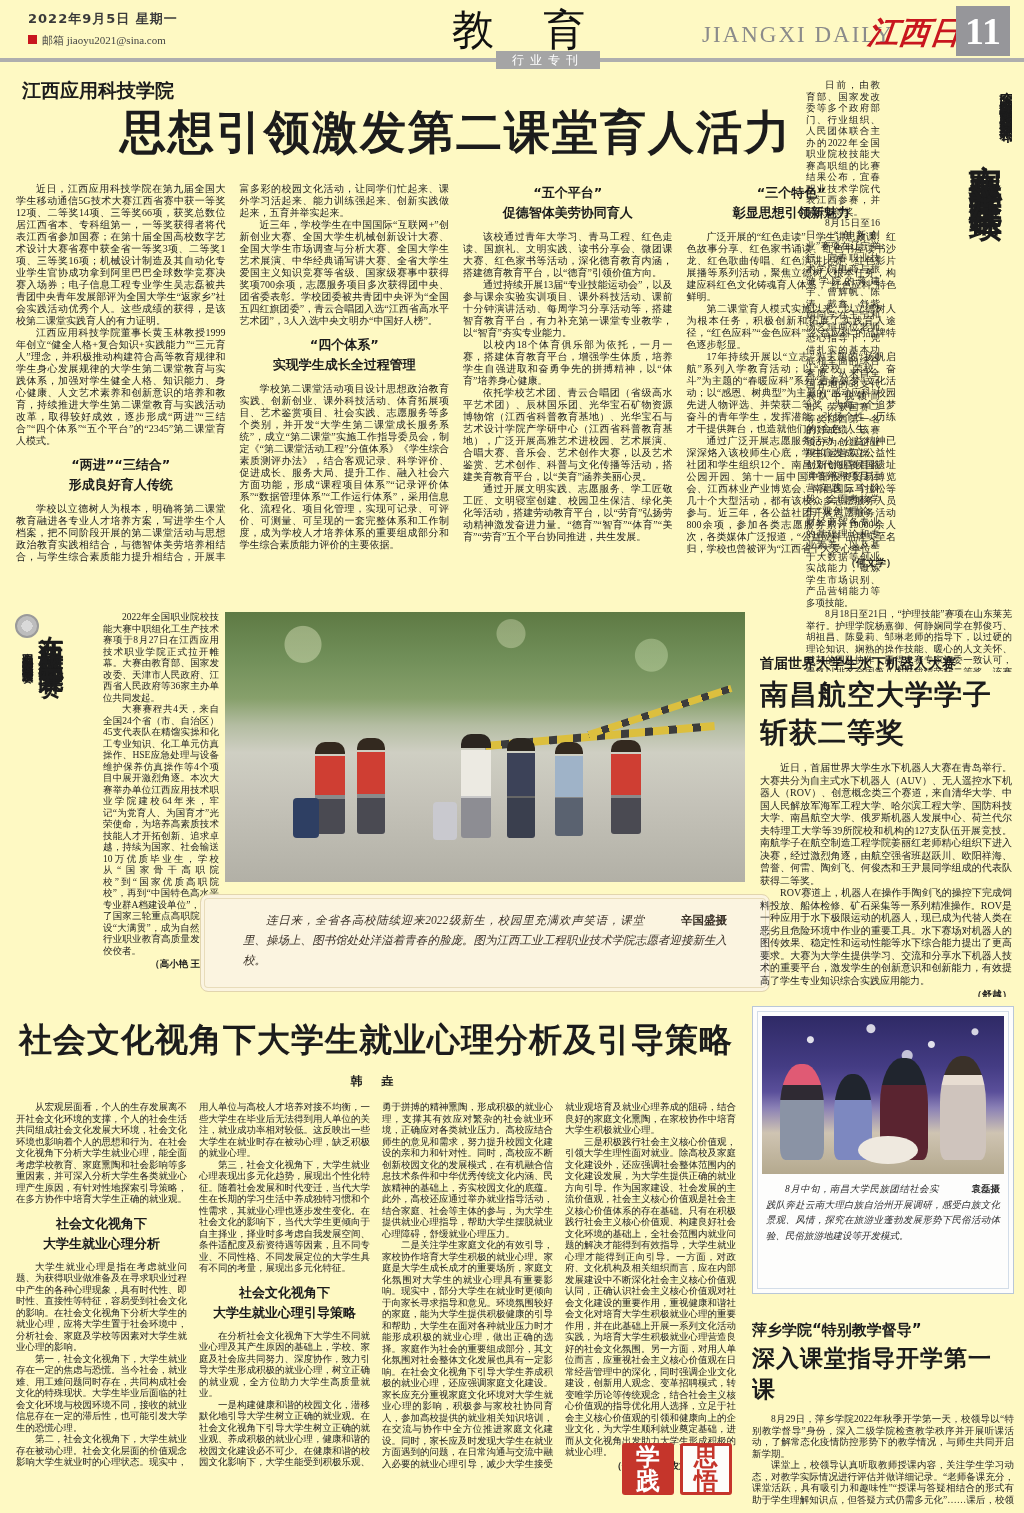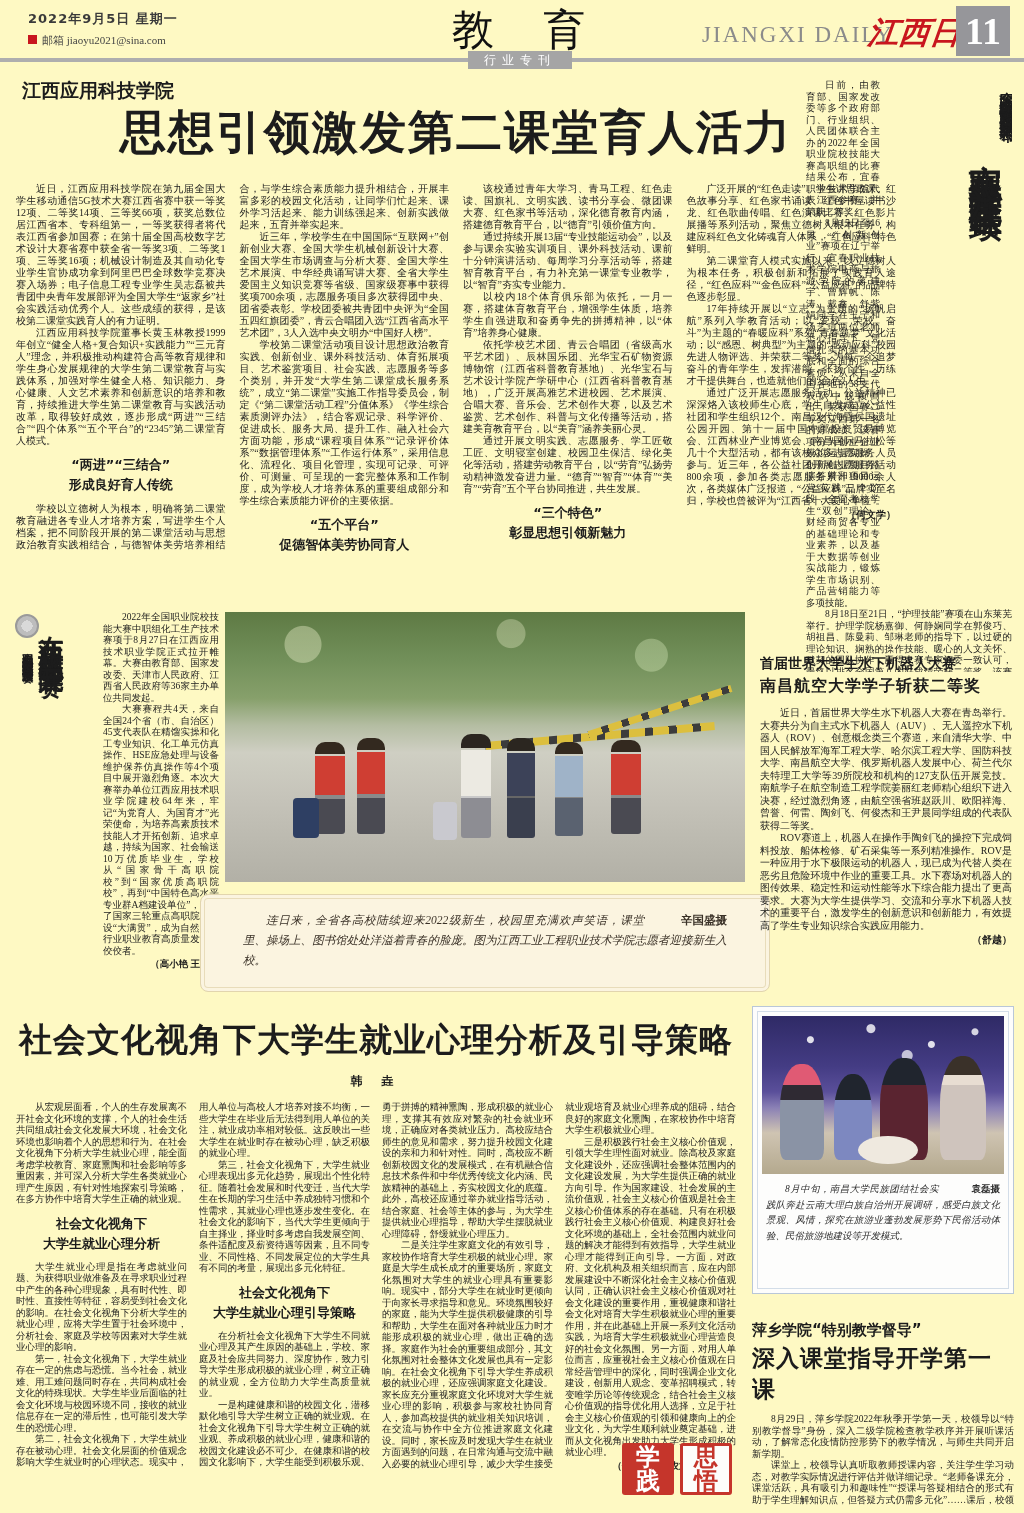--- a/index.html
+++ b/index.html
@@ -7,21 +7,21 @@
         font-family:"Liberation Serif","DejaVu Serif",serif;color:#1c1c1c;overflow:hidden;}
 
   
   .hdr-date{position:absolute;left:28px;top:10px;font-size:13px;font-weight:bold;
             font-family:"DejaVu Sans",sans-serif;color:#3a3a3a;letter-spacing:1px;}
   .hdr-mail{position:absolute;left:28px;top:33px;font-size:11px;color:#444;}
   .red-sq{display:inline-block;width:9px;height:9px;background:#c8161e;margin-right:5px;}
   .hdr-section{position:absolute;left:452px;top:2px;font-size:42px;letter-spacing:18px;
                font-family:"DejaVu Sans",sans-serif;font-weight:400;color:#111;}
   .hdr-rule{position:absolute;left:0;top:58px;width:1024px;height:4px;background:#aeaeae;}
-  .hdr-badge{position:absolute;left:468px;top:51px;width:104px;height:18px;background:#a5a5a5;
+  .hdr-badge{position:absolute;left:496px;top:51px;width:104px;height:18px;background:#a5a5a5;
              color:#fff;font-size:12px;line-height:18px;text-align:center;letter-spacing:6px;
              font-family:"DejaVu Sans",sans-serif;}
   .hdr-masthead{position:absolute;left:702px;top:22px;font-size:23px;color:#8b8b8b;
                 letter-spacing:2px;font-family:"Liberation Serif",serif;}
   .hdr-brand{position:absolute;left:868px;top:12px;font-size:31px;color:#c8161e;font-weight:bold;
              font-style:italic;font-family:"DejaVu Sans",sans-serif;transform:skewX(-6deg);}
   .hdr-page{position:absolute;left:956px;top:6px;width:54px;height:50px;background:#96969a;
             color:#fff;font-size:38px;line-height:50px;text-align:center;font-weight:bold;
             font-family:"Liberation Serif",serif;}
 
@@ -80,21 +80,21 @@
   .case{position:absolute;border-radius:4px;}
   .caption-box{position:absolute;left:200px;top:894px;width:570px;height:98px;background:#fbf4e0;
                border:1px solid #e2d5ae;border-radius:8px;box-shadow:inset 0 0 0 3px #fbf4e0,inset 0 0 0 4px #e8dcba;
                padding:15px 42px;box-sizing:border-box;}
   .caption-text{font-size:11.5px;line-height:1.75;font-style:italic;color:#3a3127;text-align:justify;margin:0;text-indent:2em;}
   .caption-credit{float:right;font-style:normal;font-weight:bold;margin-left:14px;}
 
   
   .nc-art{position:absolute;left:760px;top:655px;width:252px;height:342px;overflow:hidden;}
   .nc-kicker{font-size:14px;font-weight:bold;font-family:"DejaVu Sans",sans-serif;margin:0 0 3px 0;}
-  .nc-title{font-size:16px;font-weight:900;font-family:"Liberation Serif",serif;letter-spacing:1px;margin:0 0 10px 0;}
+  .nc-title{font-size:28px;font-weight:900;font-family:"Liberation Serif",serif;letter-spacing:1px;margin:0 0 10px 0;}
   .nc-body{font-size:10px;line-height:12.5px;}
 
   
   .bottom-art{position:absolute;left:16px;top:1018px;width:720px;height:487px;}
   .bt-title{font-size:33px;font-weight:900;font-family:"DejaVu Sans",sans-serif;text-align:center;
             margin:0;letter-spacing:1px;}
   .bt-byline{text-align:center;font-size:12px;letter-spacing:8px;margin:10px 0 12px 0;font-weight:bold;}
   .bt-body{column-count:4;column-gap:12px;height:392px;overflow:hidden;font-size:9.5px;line-height:11.5px;}
   .seals{position:absolute;right:4px;bottom:10px;display:flex;gap:6px;}
   .seal{width:52px;height:52px;box-sizing:border-box;display:flex;flex-direction:column;
@@ -151,20 +151,22 @@
   <div class="top-art">
     <div class="top-kicker">江西应用科技学院</div>
     <h1 class="top-title">思想引领激发第二课堂育人活力</h1>
     <div class="top-body">
         <p class="art">近日，江西应用科技学院在第九届全国大学生移动通信5G技术大赛江西省赛中获一等奖12项、二等奖14项、三等奖66项，获奖总数位居江西省本、专科组第一，一等奖获得者将代表江西省参加国赛；在第十届全国高校数字艺术设计大赛省赛中获全省一等奖3项、二等奖1项、三等奖16项；机械设计制造及其自动化专业学生官协成功拿到阿里巴巴全球数学竞赛决赛入场券；电子信息工程专业学生吴志磊被共青团中央青年发展部评为全国大学生“返家乡”社会实践活动优秀个人。这些成绩的获得，是该校第二课堂实践育人的有力证明。</p>
         <p class="art">江西应用科技学院董事长黄玉林教授1999年创立“健全人格+复合知识+实践能力”“三元育人”理念，并积极推动构建符合高等教育规律和学生身心发展规律的大学生第二课堂教育与实践体系，加强对学生健全人格、知识能力、身心健康、人文艺术素养和创新意识的培养和教育，持续推进大学生第二课堂教育与实践活动改革，取得较好成效，逐步形成“两进”“三结合”“四个体系”“五个平台”的“2345”第二课堂育人模式。</p>
         <h4 class="subhead">“两进”“三结合”
 形成良好育人传统</h4>
         <p class="art">学校以立德树人为根本，明确将第二课堂教育融进各专业人才培养方案，写进学生个人档案，把不同阶段开展的第二课堂活动与思想政治教育实践相结合，与德智体美劳培养相结合，与学生综合素质能力提升相结合，开展丰富多彩的校园文化活动，让同学们忙起来、课外学习活起来、能力训练强起来、创新实践做起来，五育并举实起来。</p>
         <p class="art">近三年，学校学生在中国国际“互联网+”创新创业大赛、全国大学生机械创新设计大赛、全国大学生市场调查与分析大赛、全国大学生艺术展演、中华经典诵写讲大赛、全省大学生爱国主义知识竞赛等省级、国家级赛事中获得奖项700余项，志愿服务项目多次获得团中央、团省委表彰。学校团委被共青团中央评为“全国五四红旗团委”，青云合唱团入选“江西省高水平艺术团”，3人入选中央文明办“中国好人榜”。</p>
+        <h4 class="subhead">“四个体系”
+实现学生成长全过程管理</h4>
         <p class="art">学校第二课堂活动项目设计思想政治教育实践、创新创业、课外科技活动、体育拓展项目、艺术鉴赏项目、社会实践、志愿服务等多个类别，并开发“大学生第二课堂成长服务系统”，成立“第二课堂”实施工作指导委员会，制定《“第二课堂活动工程”分值体系》《学生综合素质测评办法》，结合客观记录、科学评价、促进成长、服务大局、提升工作、融入社会六方面功能，形成“课程项目体系”“记录评价体系”“数据管理体系”“工作运行体系”，采用信息化、流程化、项目化管理，实现可记录、可评价、可测量、可呈现的一套完整体系和工作制度，成为学校人才培养体系的重要组成部分和学生综合素质能力评价的主要依据。</p>
         <h4 class="subhead">“五个平台”
 促德智体美劳协同育人</h4>
         <p class="art">该校通过青年大学习、青马工程、红色走读、国旗礼、文明实践、读书分享会、微团课大赛、红色家书等活动，深化德育教育内涵，搭建德育教育平台，以“德育”引领价值方向。</p>
         <p class="art">通过持续开展13届“专业技能运动会”，以及参与课余实验实训项目、课外科技活动、课前十分钟演讲活动、每周学习分享活动等，搭建智育教育平台，有力补充第一课堂专业教学，以“智育”夯实专业能力。</p>
         <p class="art">以校内18个体育俱乐部为依托，一月一赛，搭建体育教育平台，增强学生体质，培养学生自强进取和奋勇争先的拼搏精神，以“体育”培养身心健康。</p>
         <p class="art">依托学校艺术团、青云合唱团（省级高水平艺术团）、辰林国乐团、光华宝石矿物资源博物馆（江西省科普教育基地）、光华宝石与艺术设计学院产学研中心（江西省科普教育基地），广泛开展高雅艺术进校园、艺术展演、合唱大赛、音乐会、艺术创作大赛，以及艺术鉴赏、艺术创作、科普与文化传播等活动，搭建美育教育平台，以“美育”涵养美丽心灵。</p>
         <p class="art">通过开展文明实践、志愿服务、学工匠敬工匠、文明寝室创建、校园卫生保洁、绿化美化等活动，搭建劳动教育平台，以“劳育”弘扬劳动精神激发奋进力量。“德育”“智育”“体育”“美育”“劳育”五个平台协同推进，共生发展。</p>
         <h4 class="subhead">“三个特色”
 彰显思想引领新魅力</h4>

